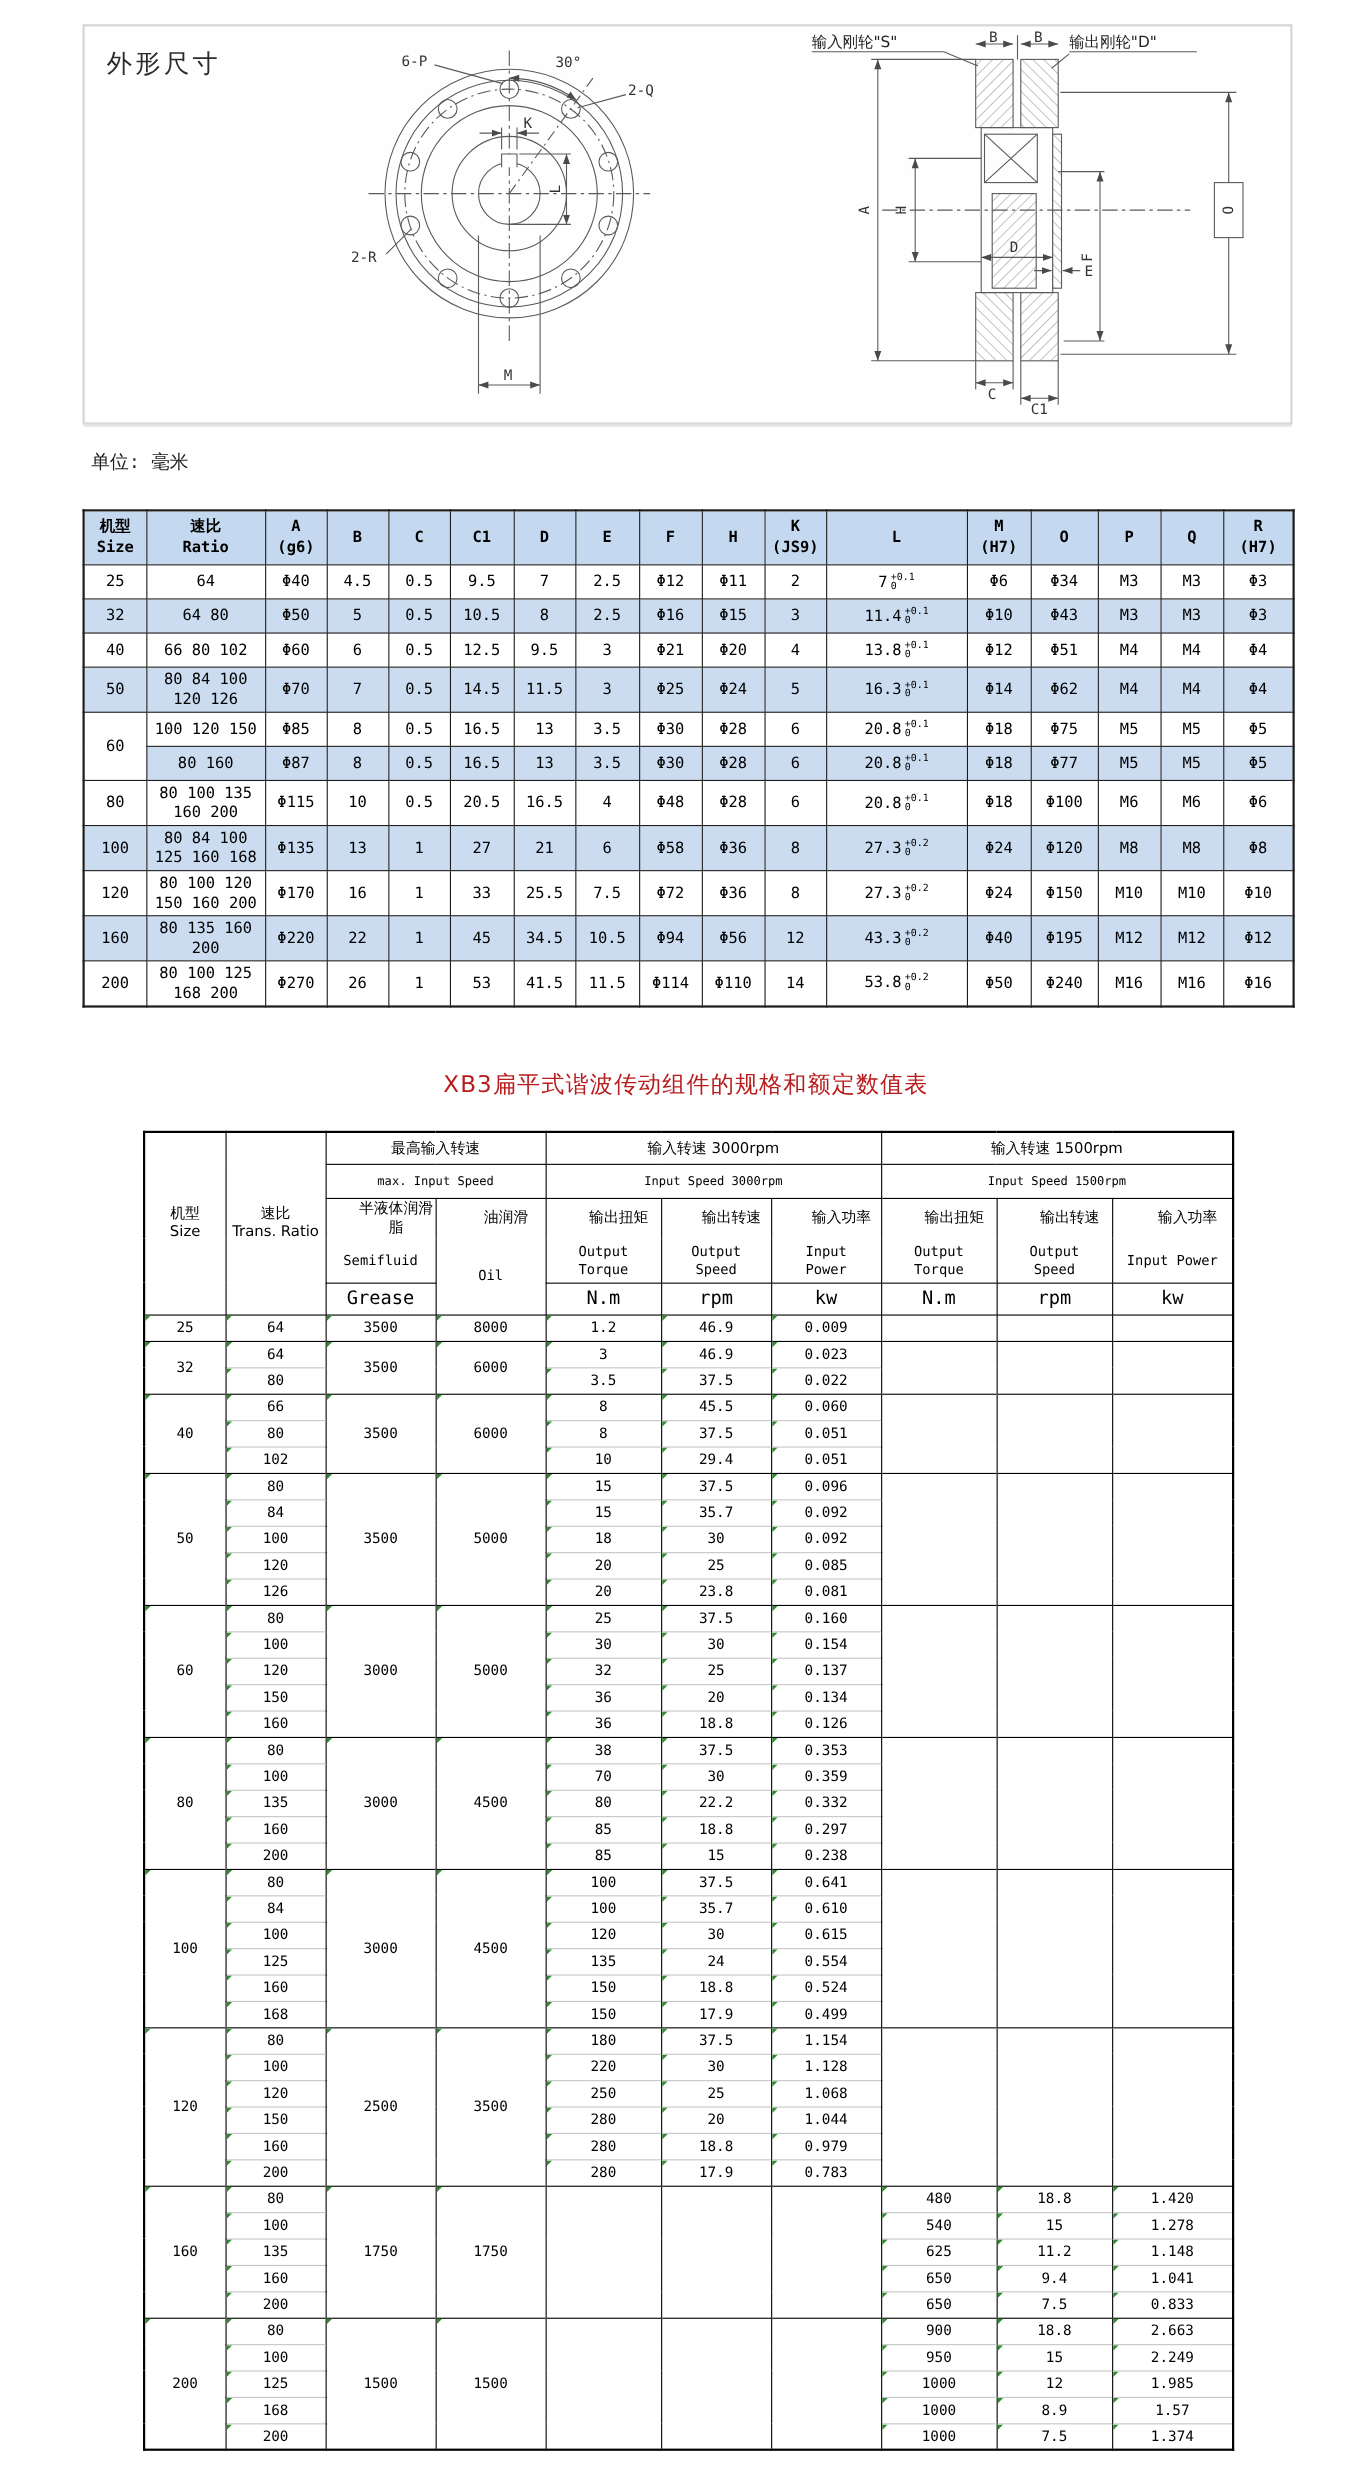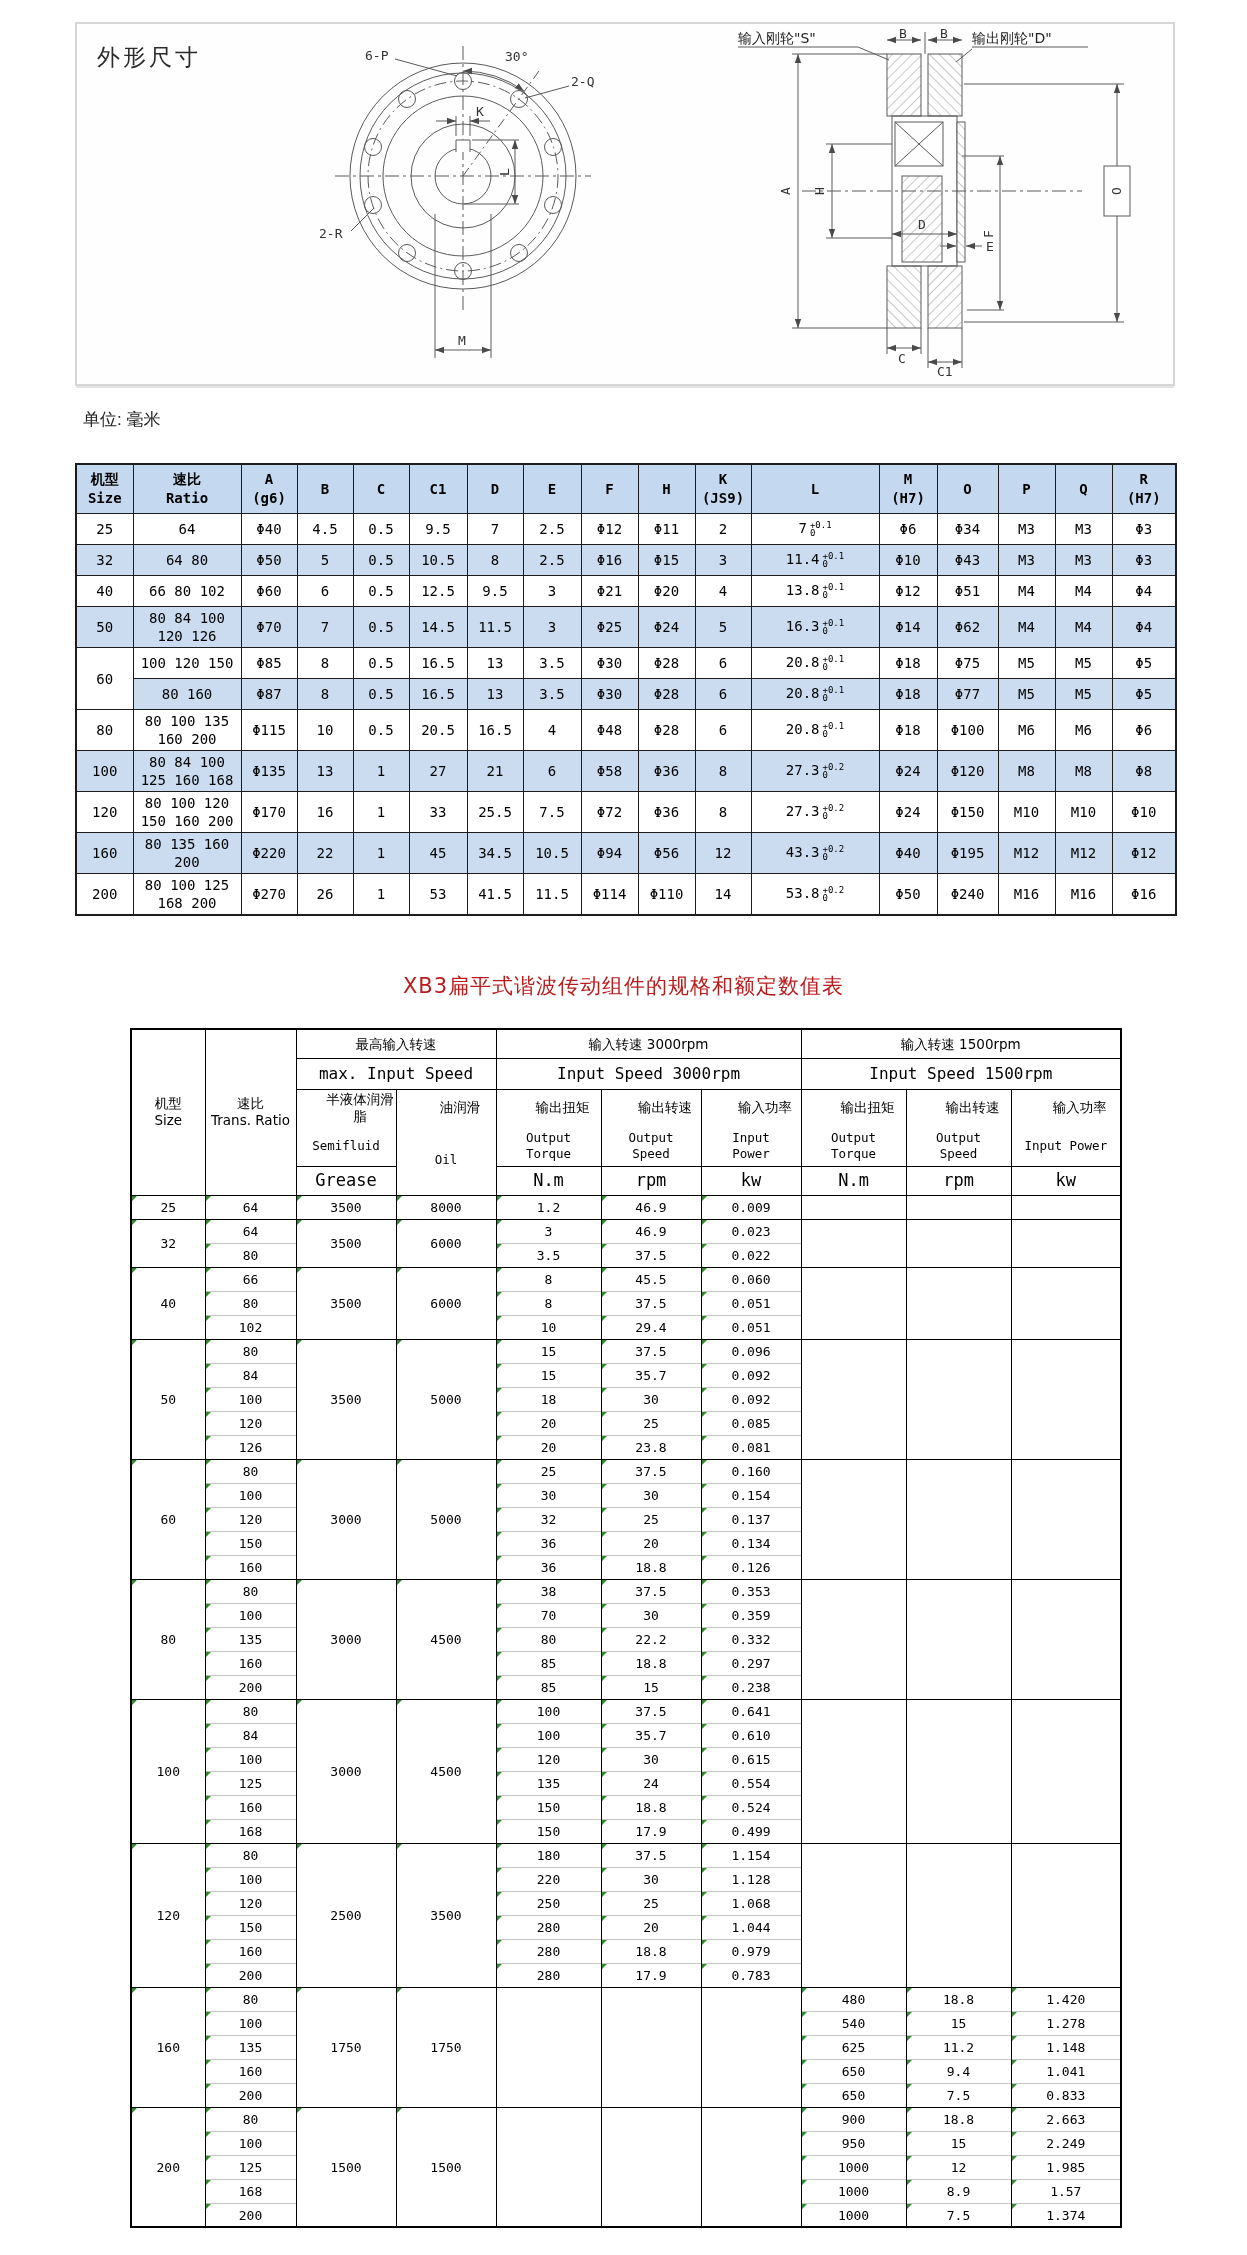--- a/index.html
+++ b/index.html
@@ -10,21 +10,21 @@
   .panel{position:absolute;left:75px;top:22px;width:1096px;height:360px;background:#fffefe;
          border:2px solid #d6d6d6;box-shadow:0 3px 0 -1px #e4e4e4;}
   .panel-title{position:absolute;left:20px;top:18px;font-size:23px;color:#2b2b2b;
                font-family:"DejaVu Sans","Liberation Sans",sans-serif;letter-spacing:3px;}
   svg.front{position:absolute;left:196px;top:2px;}
   svg.section{position:absolute;left:655px;top:2px;}
   svg text{font-family:"DejaVu Sans Mono","Liberation Mono",monospace;font-size:13px;fill:#333;}
   svg text.cjk{font-family:"DejaVu Sans","Liberation Sans",sans-serif;font-size:14px;fill:#222;}
 
   .unit-label{position:absolute;left:83px;top:408px;font-size:17px;color:#222;
-              font-family:Liberation Sans, sans-serif;}
+              font-family:Liberation Mono, monospace;}
 
   
   table{border-collapse:collapse;table-layout:fixed;}
   .dim-table{position:absolute;left:75px;top:463px;width:1100px;text-align:center;
              font-size:14px;border:2px solid #1c1c1c;}
   .dim-table th,.dim-table td{border:1px solid #1c1c1c;padding:0 1px;overflow:hidden;}
   .dim-table thead th{background:#c4d8ef;font-weight:bold;height:48px;font-size:14px;line-height:1.35;}
   .dim-table tbody tr.short{height:31px;}
   .dim-table tbody tr.tall{height:41px;}
   .dim-table tbody tr.shade td{background:#cbdcf1;}
@@ -34,21 +34,21 @@
        font-size:9px;line-height:8.5px;text-align:left;}
 
   
   .spec-title{position:absolute;left:0;top:972px;width:1247px;text-align:center;font-size:21px;
               color:#b91c1c;font-family:"DejaVu Sans","Liberation Sans",sans-serif;letter-spacing:1px;}
   .spec-table{position:absolute;left:130px;top:1028px;width:990px;text-align:center;
               font-size:13px;border:2px solid #000;}
   .spec-table thead th{border:1px solid #000;font-weight:normal;padding:1px 0;line-height:1.25;}
   .spec-table thead th.cn{font-family:"DejaVu Sans","Liberation Sans",sans-serif;font-size:13.5px;}
   .spec-table thead tr.r1 th{height:26px;margin-left:12px;}
-  .spec-table thead tr.r2 th{height:28px;font-size:16px;}
+  .spec-table thead tr.r2 th{height:28px;font-size:11px;}
   .spec-table thead tr.r3 th{height:26px;border-bottom:none;padding-left:28px;}
   .spec-table thead tr.r4 th{height:38px;border-top:none;font-size:12.5px;}
   .spec-table thead tr.r5 th{height:26px;border-top:1px solid #8a8a8a;font-size:17px;}
   .spec-table thead th div{line-height:1.3;}
   .spec-table tbody tr{height:24px;}
   .spec-table tbody td{border-left:1px solid #000;border-right:1px solid #000;
                        border-top:1px solid #c6c6c6;position:relative;overflow:hidden;}
   .spec-table tbody tr.gfirst td{border-top:1.6px solid #000;}
   .spec-table tbody td.mk::before{content:"";position:absolute;left:0;top:0;width:0;height:0;
       border-top:5px solid #2e8b2e;border-right:5px solid transparent;}

